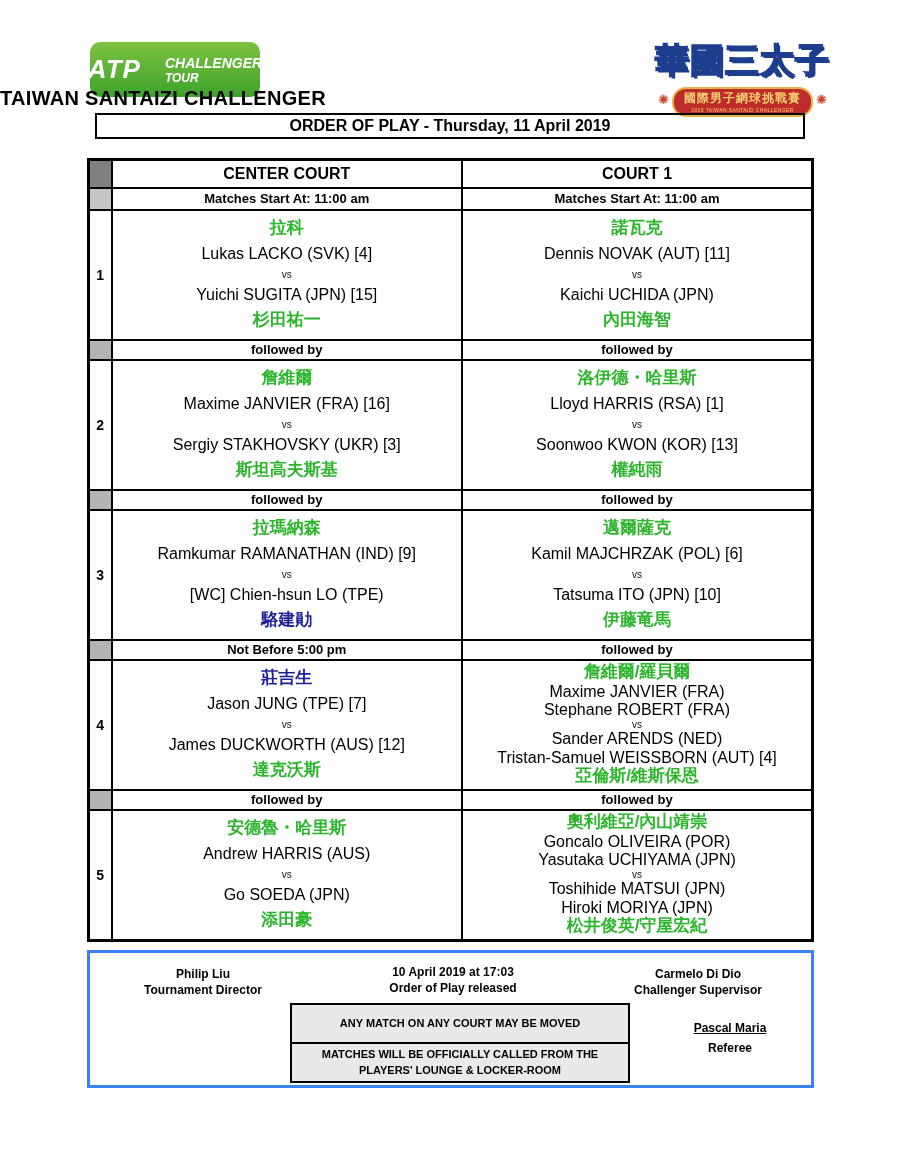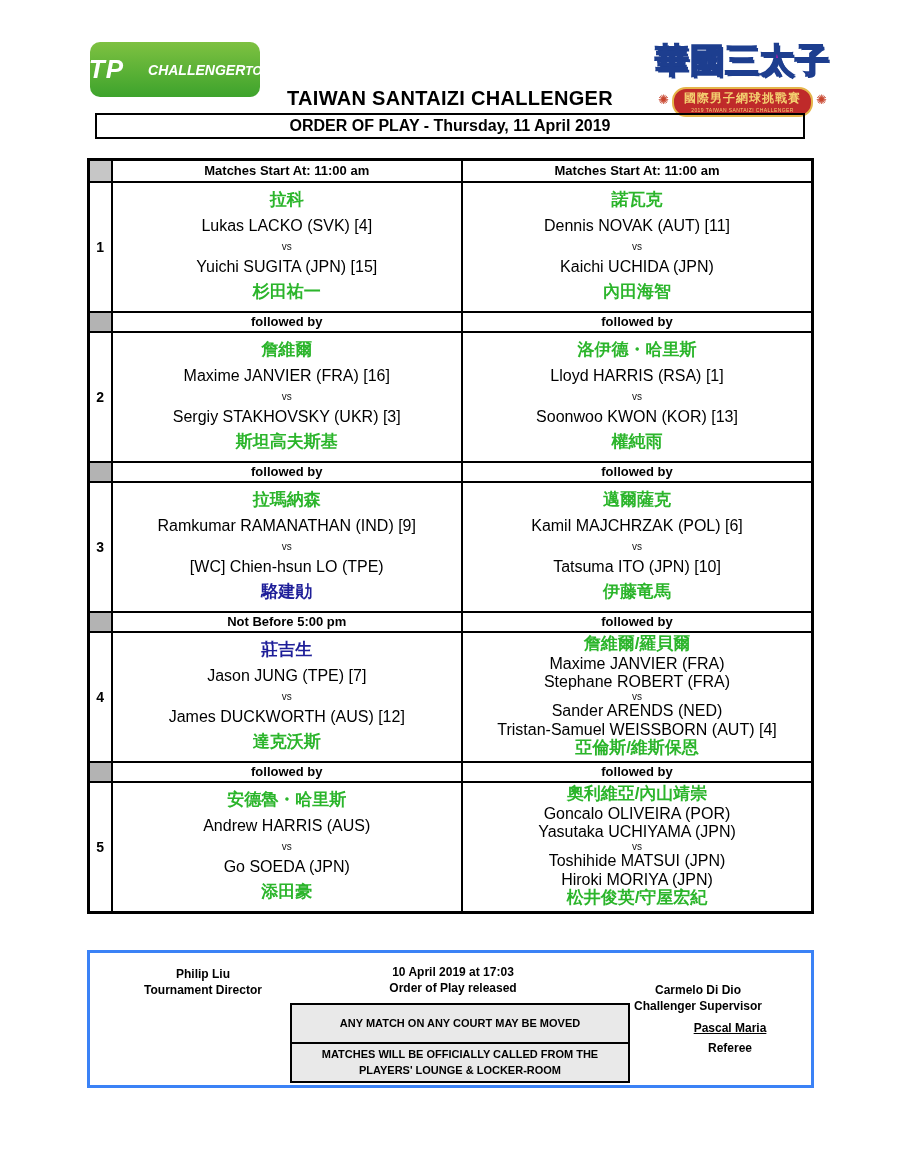--- a/index.html
+++ b/index.html
@@ -12,37 +12,37 @@
   html,body{background:#fff;}
   body{font-family:"Liberation Sans","DejaVu Sans",sans-serif;color:#000;}
   .page{position:relative;width:900px;height:1165px;background:#fff;overflow:hidden;}
 
   
   .atp-logo{position:absolute;left:90px;top:42px;width:170px;height:55px;
     background:linear-gradient(180deg,#7ec141,#3da32c);border-radius:10px;
     display:flex;align-items:center;justify-content:center;gap:12px;color:#fff;}
   .atp-brand{font-size:26px;font-weight:800;font-style:italic;letter-spacing:1px;}
   .atp-slash{width:3px;height:38px;background:#fff;transform:skewX(-18deg);border-radius:2px;}
-  .atp-tour{display:flex;flex-direction:row;line-height:1;font-style:italic;font-weight:700;}
+  .atp-tour{display:flex;flex-direction:column;line-height:1;font-style:italic;font-weight:700;}
   .atp-tour .l1{font-size:14px;}
   .atp-tour .l2{font-size:12px;margin-top:2px;}
 
   
   .event-logo{position:absolute;left:640px;top:38px;width:205px;text-align:center;}
   .event-main{font-size:34px;font-weight:800;color:#a21caf;letter-spacing:1px;
     -webkit-text-stroke:1.5px #1d3e8f;text-shadow:2px 2px 0 #1d3e8f;}
   .event-banner{position:relative;display:inline-block;margin-top:3px;background:var(--banner-red);
     border:2px solid #e5b54a;border-radius:14px;padding:1px 10px 2px;}
   .event-banner::before,.event-banner::after{content:"✺";position:absolute;top:3px;font-size:13px;color:#c8452e;}
   .event-banner::before{left:-16px;}
   .event-banner::after{right:-16px;}
   .banner-cn{font-size:12px;font-weight:700;color:var(--banner-gold);letter-spacing:1px;white-space:nowrap;}
   .banner-en{font-size:5px;color:var(--banner-gold);letter-spacing:.4px;white-space:nowrap;}
 
-  .title{position:absolute;top:87px;left:0;width:900px;text-align:center;
+  .title{position:absolute;top:87px;left:0;width:900px;
     font-size:20px;font-weight:700;letter-spacing:.3px;}
   .oop-box{position:absolute;left:95px;top:113px;width:710px;height:26px;border:2px solid #000;
     text-align:center;font-weight:700;font-size:16px;line-height:22px;}
 
   
   .schedule{position:absolute;left:87px;top:158px;width:727px;border-collapse:collapse;
     table-layout:fixed;border:3px solid #000;}
   .schedule td{border:2px solid #000;text-align:center;padding:0;vertical-align:middle;}
   .col-num{width:23px;}
   .hdr-row{height:28px;}
@@ -60,21 +60,21 @@
   .cn{font-size:17px;font-weight:700;color:var(--green);line-height:1.1;}
   .cn.blue{color:var(--blue);}
   .nm{font-size:16px;color:#000;line-height:1.1;}
   .vs{font-size:10px;color:#111;line-height:1;}
 
   
   .footer-box{position:absolute;left:87px;top:950px;width:727px;height:138px;border:3px solid #3b82f6;background:#fff;}
   .f-block{position:absolute;text-align:center;font-size:12px;font-weight:700;line-height:1.35;}
   .f-left{left:3px;top:13px;width:220px;}
   .f-center{left:253px;top:11px;width:220px;}
-  .f-right{left:498px;top:13px;width:220px;margin-top:16px;}
+  .f-right{left:498px;top:13px;width:220px;}
   .notices{position:absolute;left:200px;top:50px;width:340px;}
   .notice{border:2px solid #000;background:#e9e9e9;font-size:11px;font-weight:700;
     text-align:center;padding:11px 6px;line-height:1.4;}
   .notice + .notice{margin-top:-2px;padding:3px 18px;}
   .f-ref{position:absolute;left:560px;top:68px;width:160px;text-align:center;}
   .ref-name{font-size:12px;font-weight:700;text-decoration:underline;}
   .ref-title{font-size:12px;font-weight:700;margin-top:6px;}
 </style>
 </head>
 <body>
@@ -101,20 +101,25 @@
   <div class="title">TAIWAN SANTAIZI CHALLENGER</div>
   <div class="oop-box">ORDER OF PLAY - Thursday, 11 April 2019</div>
 
   <table class="schedule">
     <colgroup>
         <col class="col-num">
         <col>
         <col>
       </colgroup>
     <tbody id="schedule-body">
+      <tr class="hdr-row">
+        <td class="num-cell hdr-num"></td>
+        <td class="court-hdr">CENTER COURT</td>
+        <td class="court-hdr">COURT 1</td>
+      </tr>
       <tr class="start-row">
         <td class="num-cell start-num"></td>
         <td class="start-cell">Matches Start At: 11:00 am</td>
         <td class="start-cell">Matches Start At: 11:00 am</td>
       </tr>
     <tr class="match-row">
           <td class="num-cell">1</td>
           <td>
             <div class="cell-flex">
               <div class="cn">拉科</div>

